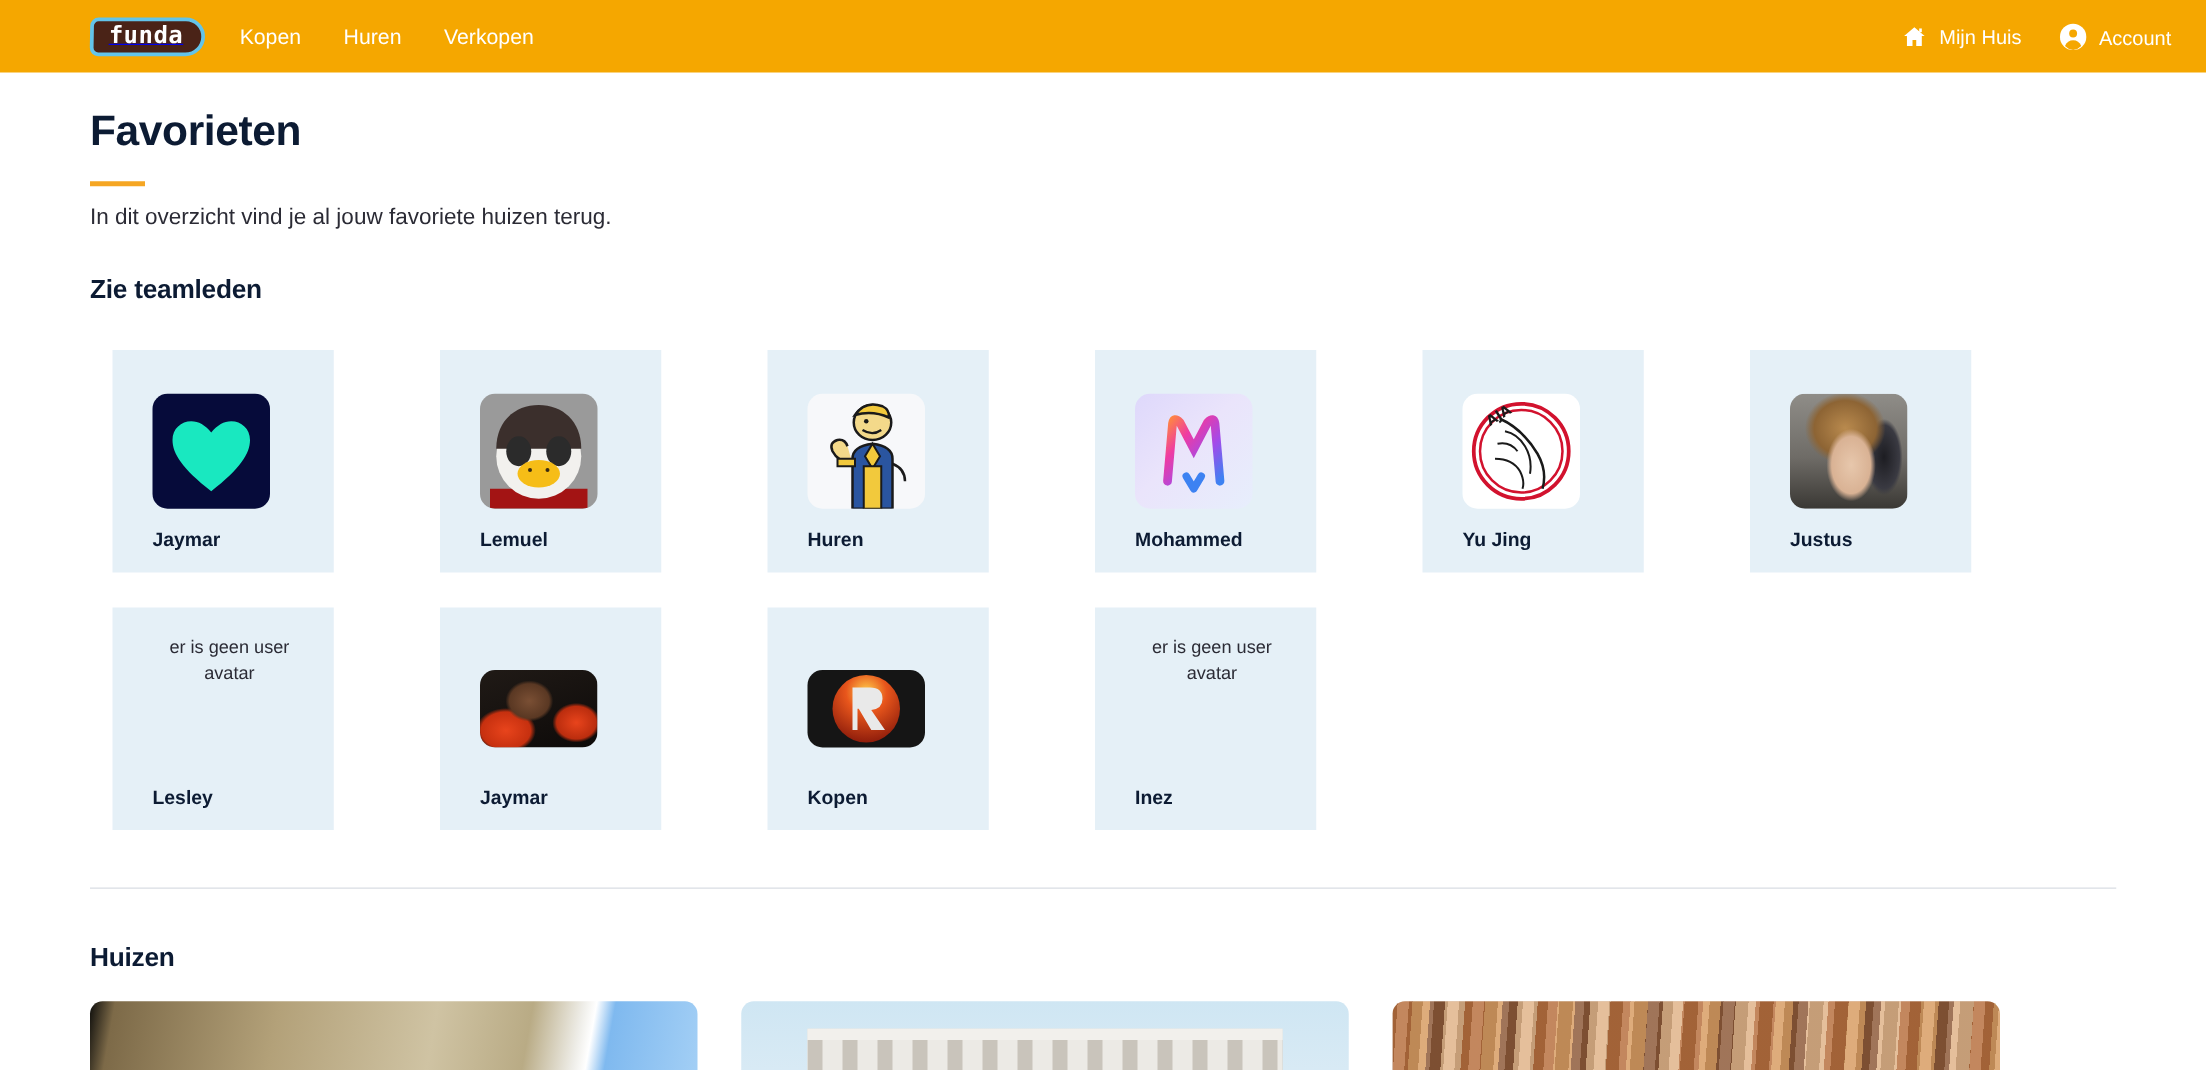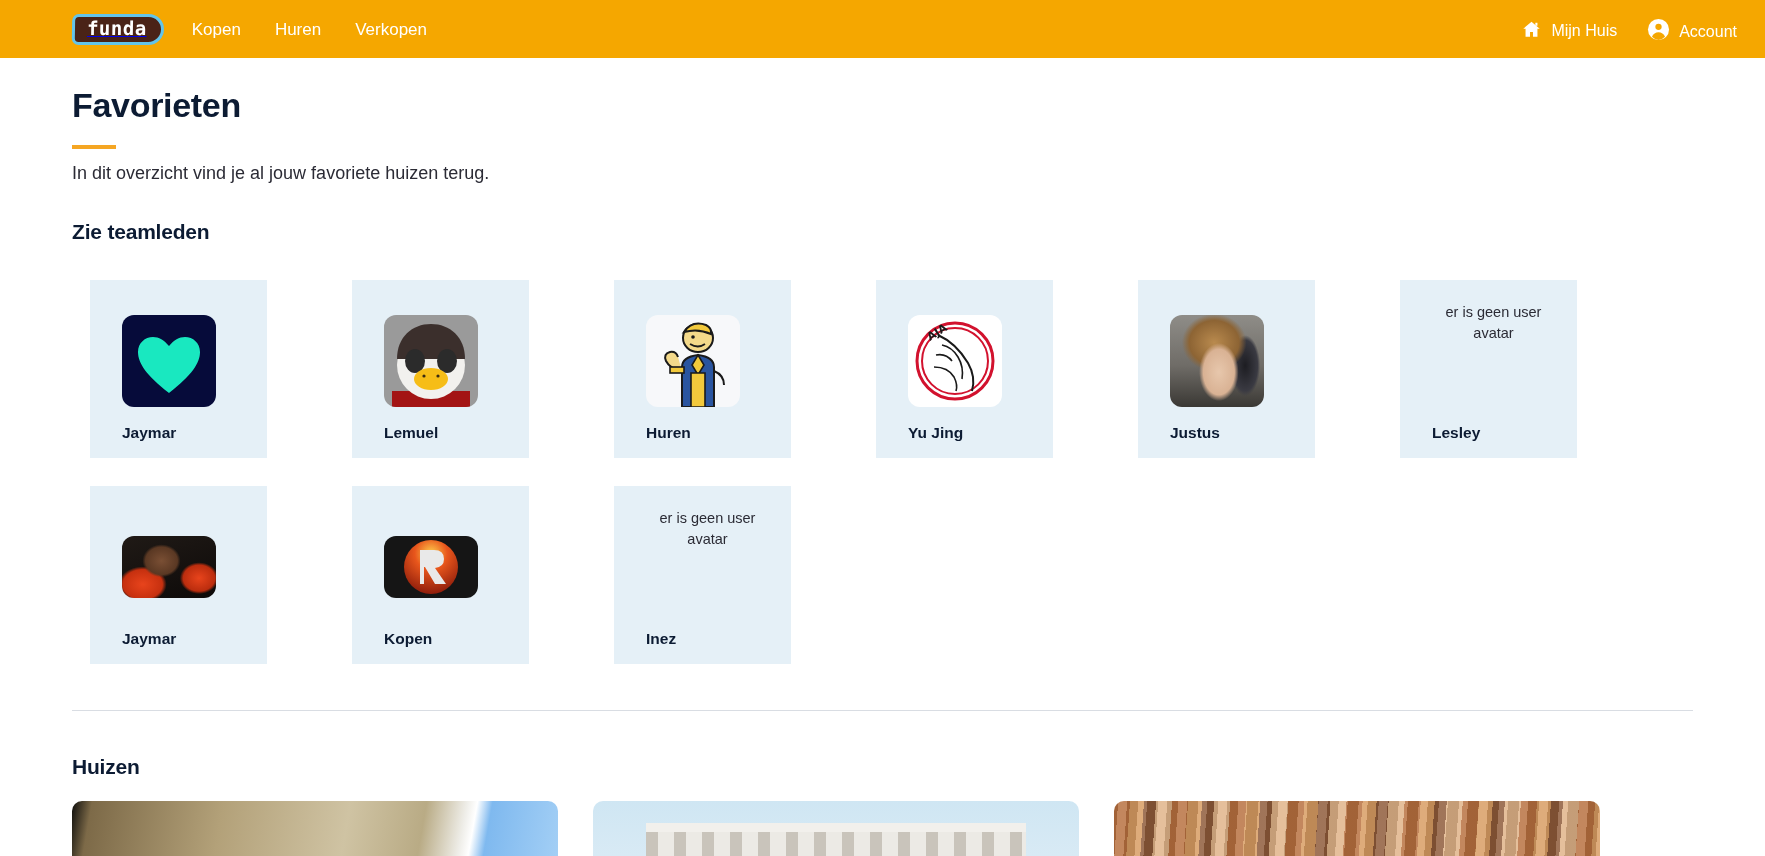--- a/index.html
+++ b/index.html
@@ -323,20 +323,40 @@
             <rect x="24" y="52" width="14" height="6" fill="#f2c93c" stroke="#1a1a1a" stroke-width="1.6"></rect>
             <path d="M68 56 q10 4 10 14" fill="none" stroke="#1a1a1a" stroke-width="2"></path>
             <circle cx="47" cy="22" r="1.8" fill="#1a1a1a"></circle>
             <path d="M44 29 q8 5 15 0" fill="none" stroke="#1a1a1a" stroke-width="1.8"></path>
           </svg>
         </span>
       </div>
       <div class="member-name">Huren</div>
     </div>
 
+    <div class="member-card">
+      <div class="avatar-slot">
+        <span class="avatar tall av-m">
+          <svg width="94" height="92" viewBox="0 0 94 92" aria-hidden="true">
+            <defs>
+              <linearGradient id="mg" x1="0" y1="0" x2="1" y2="1">
+                <stop offset="0%" stop-color="#ff8a3d"></stop>
+                <stop offset="30%" stop-color="#ef3ba2"></stop>
+                <stop offset="65%" stop-color="#a24bea"></stop>
+                <stop offset="100%" stop-color="#3d82f2"></stop>
+              </linearGradient>
+            </defs>
+            <path d="M26 70 L30 24 q1-6 6-1 L47 44 L58 23 q5-5 6 1 L68 70" fill="none" stroke="url(#mg)" stroke-width="7" stroke-linecap="round"></path>
+            <path d="M47 44 L47 74" stroke="url(#mg)" stroke-width="7" stroke-linecap="round"></path>
+            <path d="M41 66 L47 76 L53 66" fill="none" stroke="#3d82f2" stroke-width="6" stroke-linecap="round" stroke-linejoin="round"></path>
+          </svg>
+        </span>
+      </div>
+      <div class="member-name">Mohammed</div>
+    </div>
 
     <div class="member-card">
       <div class="avatar-slot">
         <span class="avatar tall av-ajax">
           <svg width="94" height="92" viewBox="0 0 94 92" aria-hidden="true">
             <circle cx="47" cy="46" r="38" fill="none" stroke="#d2122e" stroke-width="3"></circle>
             <circle cx="47" cy="46" r="33" fill="none" stroke="#d2122e" stroke-width="2"></circle>
             <path d="M30 20 q18 8 30 28 q8 14 4 28" fill="none" stroke="#1a1a1a" stroke-width="2"></path>
             <path d="M34 30 q10 2 16 12 q6 10 4 22" fill="none" stroke="#1a1a1a" stroke-width="1.6"></path>
             <path d="M28 40 q10-2 16 6" fill="none" stroke="#1a1a1a" stroke-width="1.6"></path>

